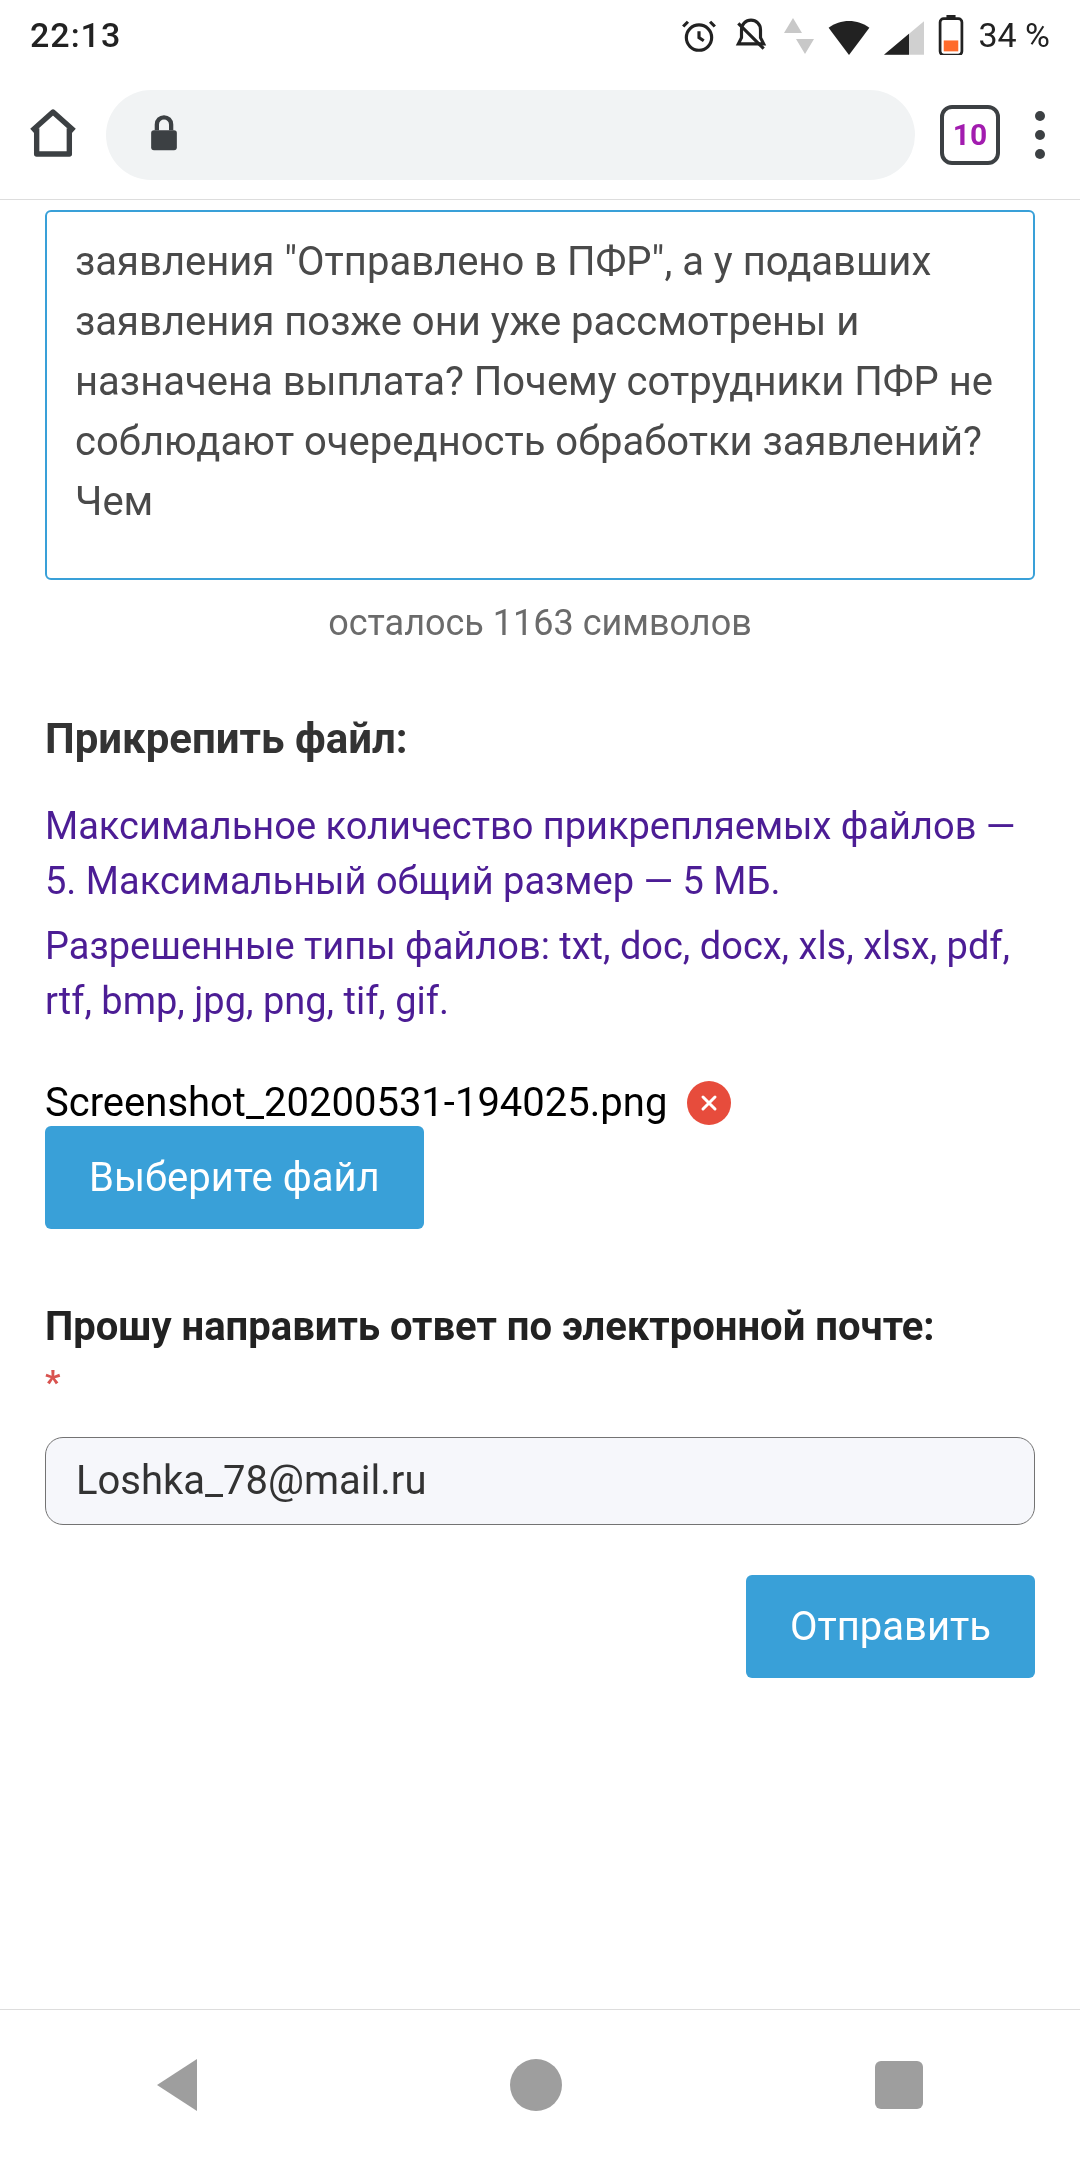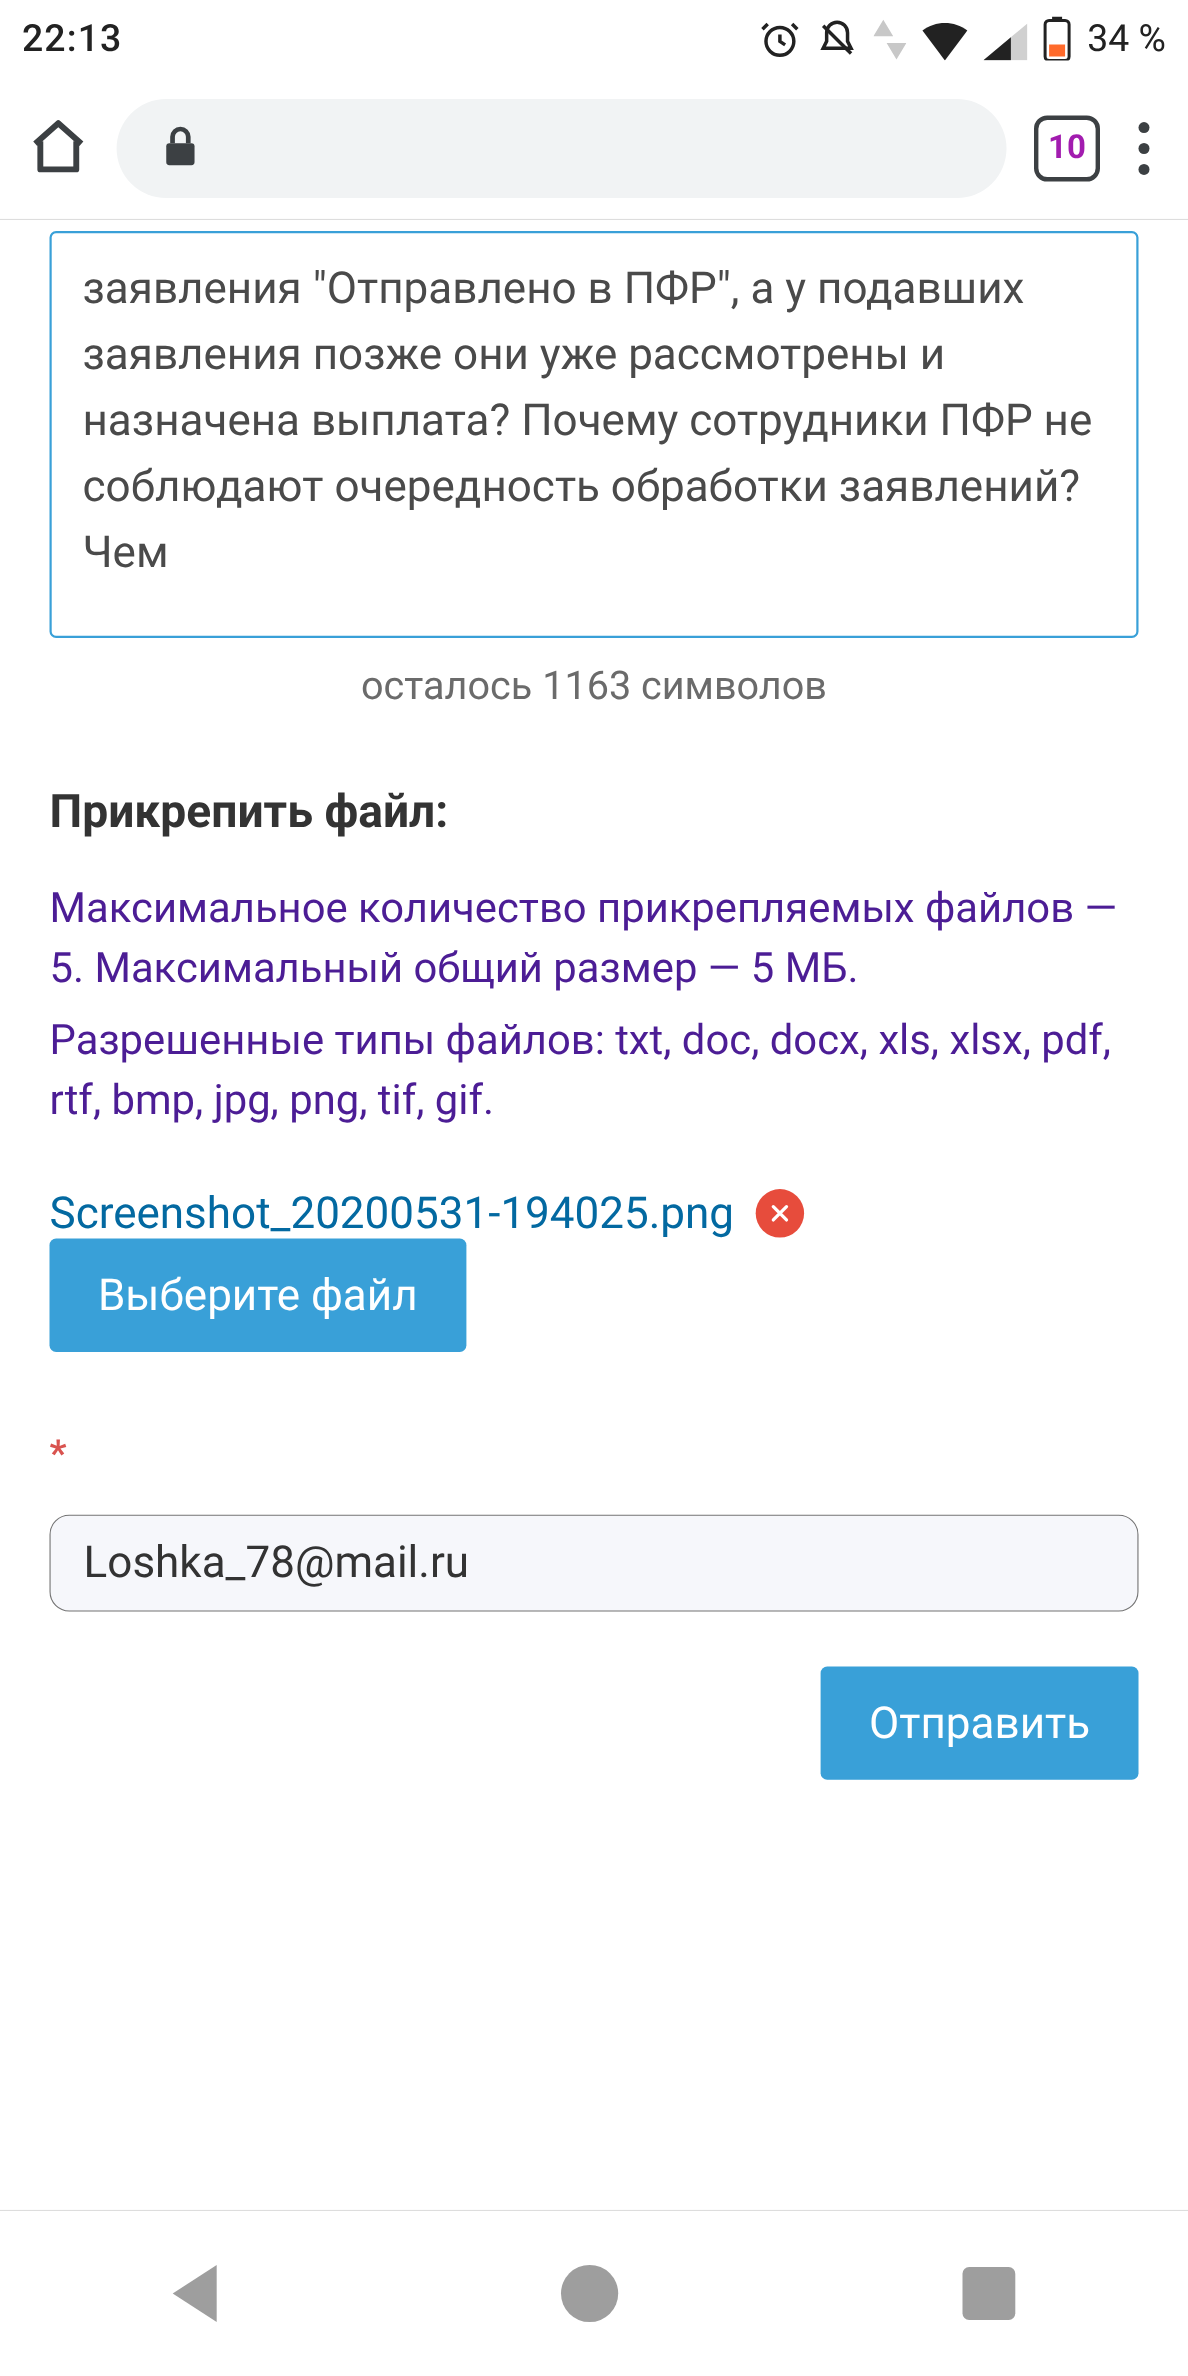--- a/index.html
+++ b/index.html
@@ -1,19 +1,19 @@
 <!DOCTYPE html>
 <html><head>
 <meta charset="utf-8">
 <style>
   * { box-sizing: border-box; margin: 0; padding: 0; }
   html, body { width: 1080px; height: 2160px; font-family: 'Segoe UI', Roboto, Arial, sans-serif; background: #fff; overflow: hidden; }
 
   
-  .status-bar { height: 70px; display: flex; justify-content: space-between; align-items: center; padding: 0 20px; font-size: 34px; color: #222; }
+  .status-bar { height: 70px; display: flex; justify-content: space-between; align-items: center; padding: 0 30px; font-size: 34px; color: #222; }
   .status-left { font-weight: 500; letter-spacing: 1px; }
   .status-right { display: flex; align-items: flex-end; gap: 14px; }
   .status-right svg { display: block; }
 
   
   .browser-bar { height: 130px; display: flex; align-items: center; padding: 0 25px; gap: 25px; border-bottom: 1px solid #ddd; }
   .home-icon { flex: 0 0 auto; }
   .url-pill { flex: 1 1 auto; height: 90px; background: #f1f3f4; border-radius: 45px; display: flex; align-items: center; padding: 0 40px; gap: 25px; }
   .url-text { font-size: 44px; color: #202124; }
   .url-path { color: #7d7f83; }
@@ -23,21 +23,21 @@
 
   
   .page { padding: 10px 45px 0 45px; }
   .textarea-wrap { position: relative; }
   textarea.appeal { width: 100%; height: 370px; border: 2px solid #39a0d8; border-radius: 6px; padding: 20px 28px; font-size: 40px; line-height: 1.5; color: #4a4a4a; font-family: inherit; resize: none; outline: none; }
   .counter { text-align: center; font-size: 36px; color: #6b6b6b; margin-top: 18px; }
 
   h3.section { font-size: 42px; font-weight: 700; color: #333; margin-top: 70px; margin-bottom: 36px; }
   .hint { font-size: 38px; line-height: 1.45; color: #4c1d95; margin-bottom: 10px; }
 
-  .file-row { display: flex; align-items: center; gap: 20px; margin-top: 50px; font-size: 40px; color: #0369a1; text-align: center; }
+  .file-row { display: flex; align-items: center; gap: 20px; margin-top: 50px; font-size: 40px; color: #000000; text-align: center; }
   .remove-badge { width: 44px; height: 44px; background: #e74c3c; border-radius: 50%; color: #fff; display: flex; align-items: center; justify-content: center; font-size: 28px; font-weight: 700; flex: 0 0 auto; }
 
   .btn { display: inline-flex; align-items: center; justify-content: center; background: #39a0d8; color: #fff; border: none; border-radius: 6px; font-size: 40px; padding: 28px 44px; font-family: inherit; cursor: pointer; }
   .btn.choose { }
 
   .label-strong { font-size: 40px; font-weight: 700; color: #222; margin-top: 70px; line-height: 1.4; }
   .req { color: #d9534f; font-size: 34px; display: block; margin-top: 4px; }
 
   input.email { width: 100%; height: 88px; margin-top: 30px; border: 1px solid #737373; border-radius: 18px; background: #f6f7fb; padding: 0 30px; font-size: 40px; color: #333; font-family: inherit; outline: none; }
 
@@ -140,20 +140,21 @@
     <span class="remove-badge">
       <svg width="20" height="20" viewBox="0 0 20 20">
           <path d="M4 4l12 12M16 4 4 16" stroke="#fff" stroke-width="3" stroke-linecap="round"></path>
         </svg>
     </span>
   </div>
 
   <button class="btn choose">Выберите файл</button>
 
   <div class="label-strong">
+    <span>Прошу направить ответ по электронной почте:</span>
     <span class="req">*</span>
   </div>
 
   <input class="email" type="text" value="Loshka_78@mail.ru" style="">
 
   <div class="submit-row">
     <button class="btn">Отправить</button>
   </div>
 
 </div>

